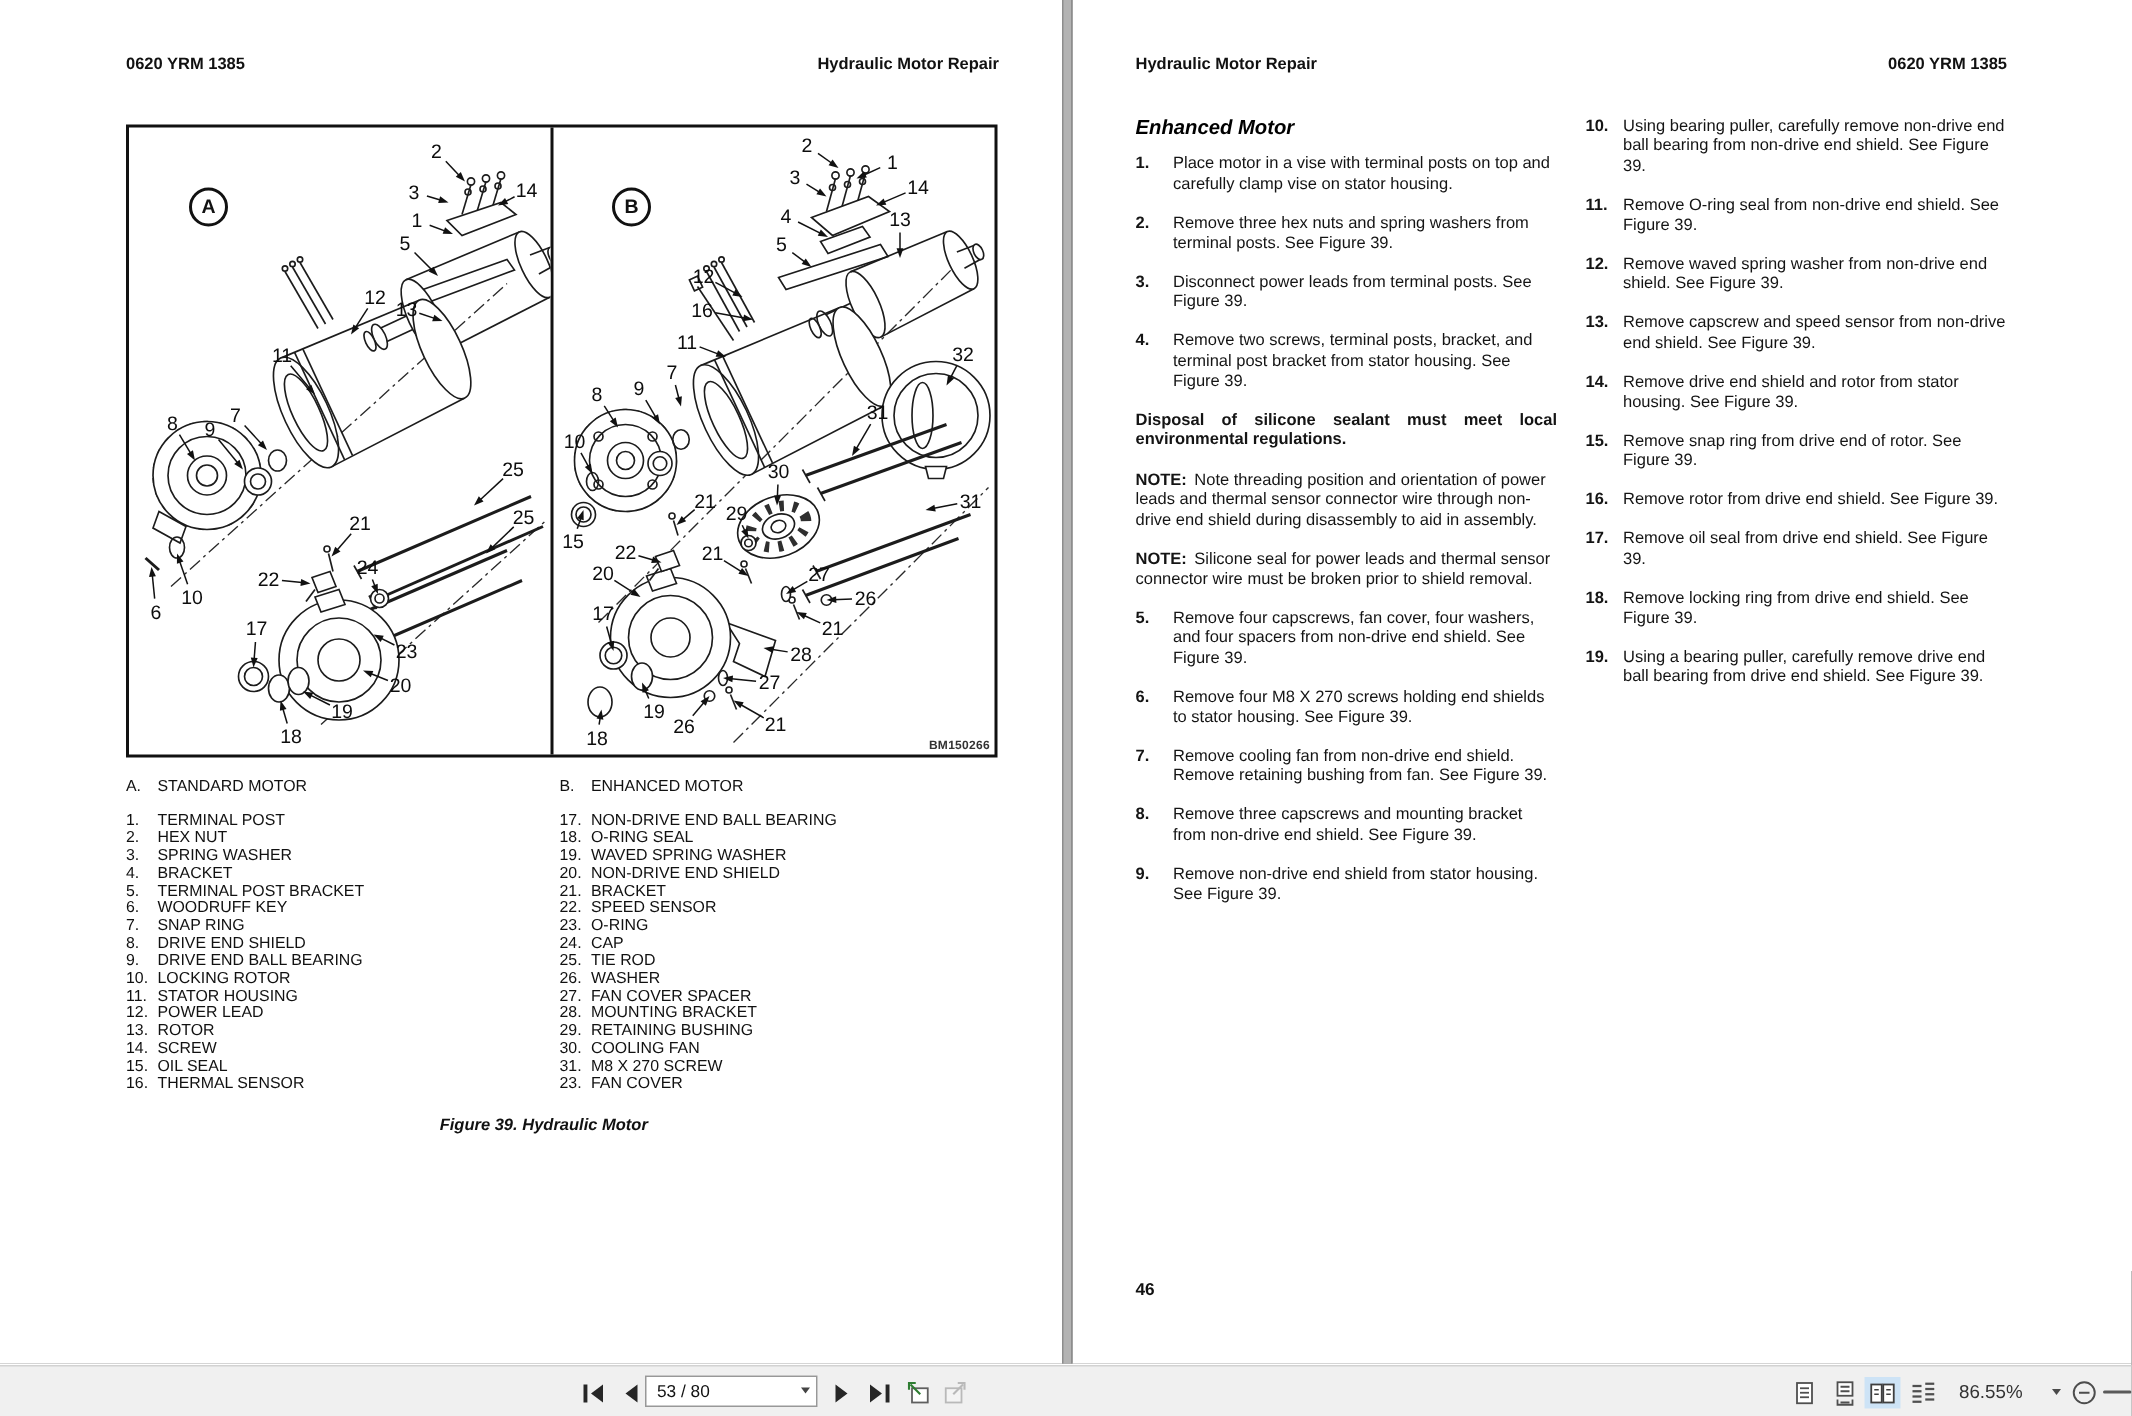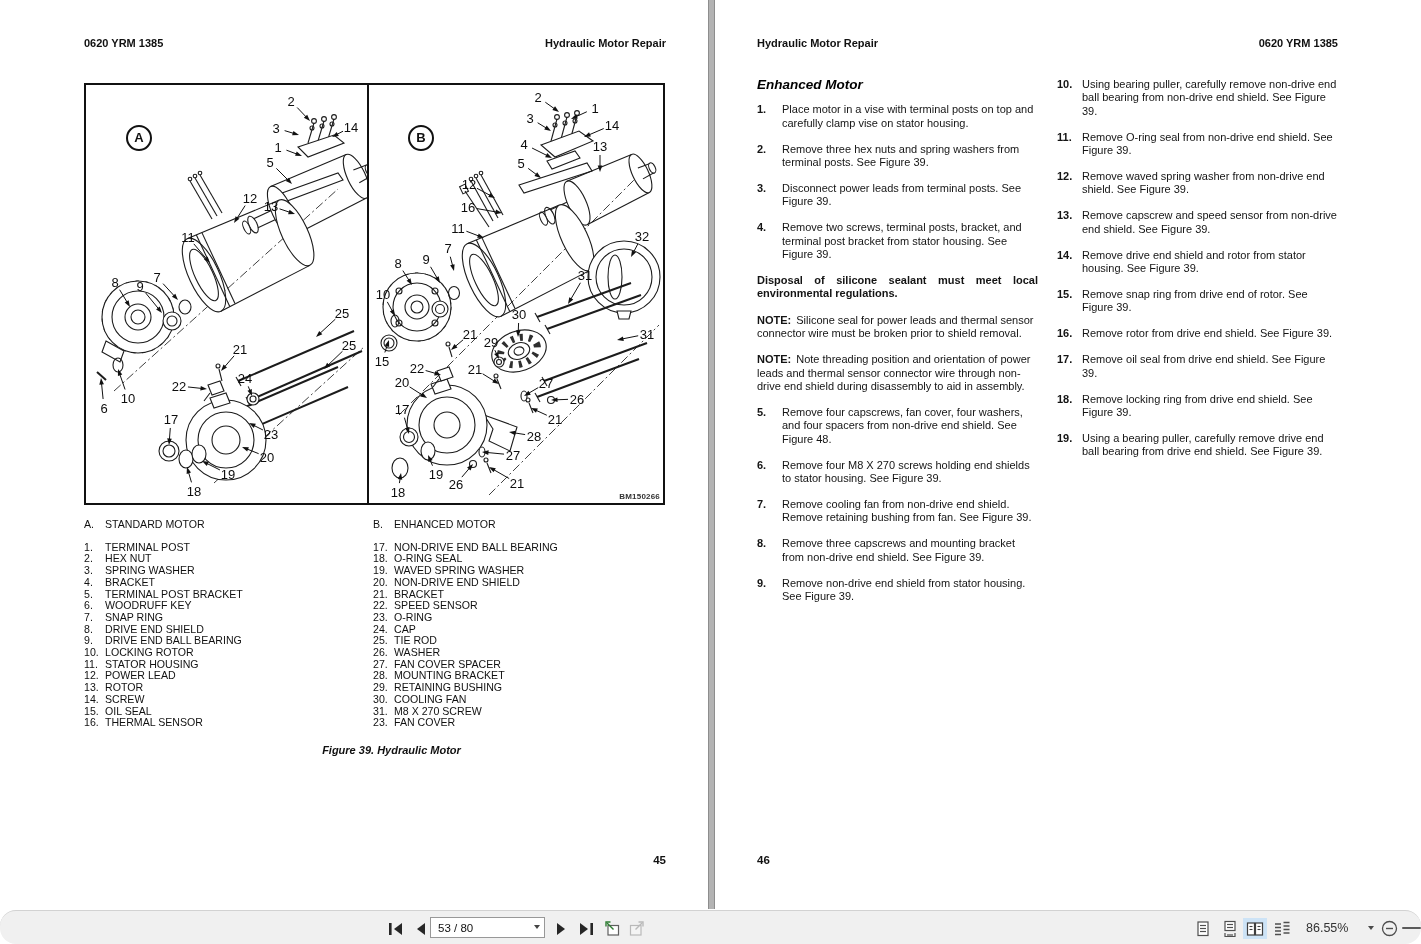--- a/index.html
+++ b/index.html
@@ -36,41 +36,41 @@
   .leader-arrow{fill:#111;stroke:none;}
   .callout-num{font:13px "Liberation Sans",sans-serif;fill:#0d0d0d;text-anchor:middle;dominant-baseline:central;}
 
   
   .plist{position:absolute;top:519px;font-size:10.6px;line-height:11.7px;color:#111;}
   .plist-a{left:84px;width:281px;}
   .plist-b{left:373px;width:292px;}
   .phead{display:flex;margin-bottom:11px;}
   .prow{display:flex;}
   .pn{width:21px;flex:none;}
-  .caption{position:absolute;left:101px;top:744px;width:581px;text-align:center;font-size:11px;font-weight:bold;font-style:italic;color:#111;}
+  .caption{position:absolute;left:72px;top:744px;width:581px;text-align:center;font-size:11px;font-weight:bold;font-style:italic;color:#111;}
   .pageno{position:absolute;top:854px;font-size:11.5px;font-weight:bold;color:#111;}
   .pageno-45{left:84px;width:582px;text-align:right;}
   .pageno-46{left:42px;}
 
   
   .col{position:absolute;top:78px;width:281px;font-size:11px;line-height:13.4px;color:#141414;}
   .col-l{left:42px;}
   .col-r{left:342px;}
   .section-title{font-size:13.5px;font-weight:bold;font-style:italic;color:#000;margin:0 0 12px 0;}
   .step{display:flex;margin-bottom:12.5px;}
   .step-num{width:25px;flex:none;font-weight:bold;}
   .step-text{flex:1;}
   .caution-head{display:flex;align-items:center;margin:3px 0 6px 0;}
   .caution-label{font-size:12.5px;font-weight:bold;color:#000;margin-left:11px;letter-spacing:.3px;}
   .caution-text{font-weight:bold;text-align:justify;margin:0 0 13px 0;}
   .note{margin-bottom:12.5px;}
   .note-label{margin-right:5px;}
 
   
-  .toolbar{position:absolute;left:0;top:910px;width:1421px;height:34px;background:#f0f0f0;border-top:1px solid #d2d2d2;box-sizing:border-box;border-radius:16px;}
+  .toolbar{position:absolute;left:0;top:910px;width:1421px;height:34px;background:#f0f0f0;border-top:1px solid #d2d2d2;box-sizing:border-box;}
   .tbtn{position:absolute;top:9px;width:20px;height:17px;display:flex;align-items:center;justify-content:center;cursor:default;}
   .page-input-wrap{position:absolute;left:430px;top:6px;width:115px;height:21px;}
   .page-input{width:115px;height:21px;box-sizing:border-box;border:1px solid #989898;background:#fff;font:11.5px "Liberation Sans",sans-serif;color:#111;padding:0 16px 0 7px;outline:none;}
   .page-caret{position:absolute;right:5px;top:8px;width:0;height:0;border-left:3.5px solid transparent;border-right:3.5px solid transparent;border-top:4.5px solid #444;}
   .vm{position:absolute;top:7px;width:24px;height:21px;display:flex;align-items:center;justify-content:center;}
   .vm-selected{background:#cde3f6;}
   .zoom-text{position:absolute;left:1306px;top:0;height:34px;line-height:34px;font-size:12.5px;color:#333;}
   .zoom-caret{position:absolute;left:1368px;top:15px;width:0;height:0;border-left:3.5px solid transparent;border-right:3.5px solid transparent;border-top:4.5px solid #4a4a4a;}
   .zoom-out{position:absolute;left:1381px;top:9px;}
   .zoom-slider{position:absolute;left:1402px;top:16px;width:19px;height:2px;background:#5a5a5a;border-radius:1px;}
@@ -656,21 +656,20 @@
           <span class="pname">M8 X 270 SCREW</span>
         </div>
 
         <div class="prow">
           <span class="pn">23.</span>
           <span class="pname">FAN COVER</span>
         </div>
       </div>
 
     <div class="caption">Figure 39. Hydraulic Motor</div>
-    <div class="pageno pageno-45">45</div>
   </div>
 
   <div class="page page-right">
     <div class="hdr" style="left:42px;">Hydraulic Motor Repair</div>
     <div class="hdr" style="right:83px;">0620 YRM 1385</div>
 
     <div class="col col-l">
       <h2 class="section-title">Enhanced Motor</h2>
 
       <div>
@@ -694,33 +693,33 @@
             <span class="step-num">4.</span>
             <span class="step-text">Remove two screws, terminal posts, bracket, and terminal post bracket from stator housing. See Figure 39.</span>
           </div>
         </div>
 
       <p class="caution-text">Disposal of silicone sealant must meet local environmental regulations.</p>
 
       <div>
 
           <div class="note">
+            <b class="note-label">NOTE:</b><span class="note-text">Note threading position and orientation of power leads and thermal sensor connector wire through non-drive end shield during disassembly to aid in assembly.</span>
+          </div>
+
+          <div class="note">
             <b class="note-label">NOTE:</b><span class="note-text">Silicone seal for power leads and thermal sensor connector wire must be broken prior to shield removal.</span>
           </div>
-
-          <div class="note">
-            <b class="note-label">NOTE:</b><span class="note-text">Note threading position and orientation of power leads and thermal sensor connector wire through non-drive end shield during disassembly to aid in assembly.</span>
-          </div>
         </div>
 
       <div>
 
           <div class="step">
             <span class="step-num">5.</span>
-            <span class="step-text">Remove four capscrews, fan cover, four washers, and four spacers from non-drive end shield. See Figure 48.</span>
+            <span class="step-text">Remove four capscrews, fan cover, four washers, and four spacers from non-drive end shield. See Figure 39.</span>
           </div>
 
           <div class="step">
             <span class="step-num">6.</span>
             <span class="step-text">Remove four M8 X 270 screws holding end shields to stator housing. See Figure 39.</span>
           </div>
 
           <div class="step">
             <span class="step-num">7.</span>
             <span class="step-text">Remove cooling fan from non-drive end shield. Remove retaining bushing from fan. See Figure 39.</span>

